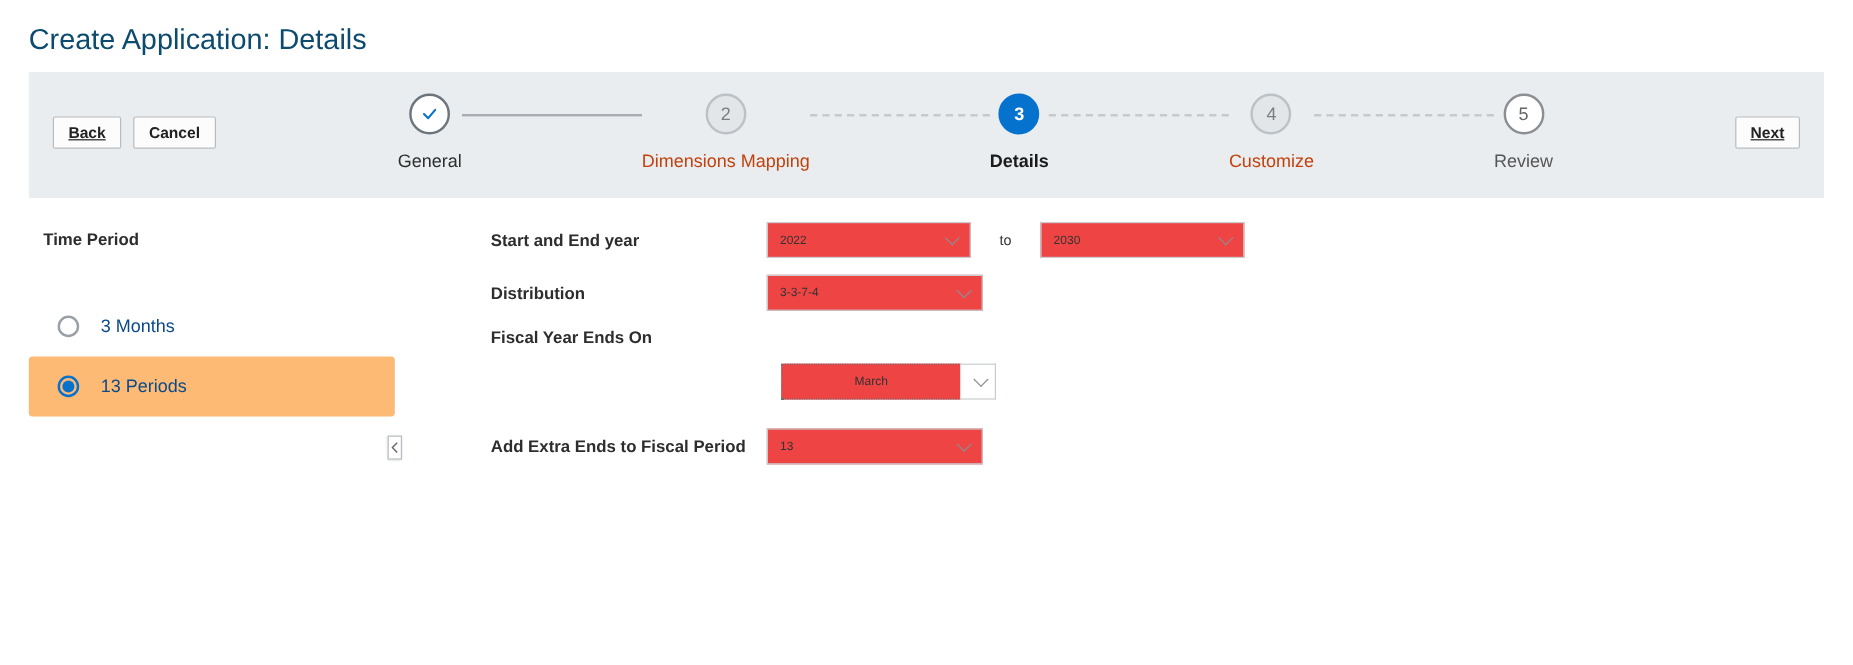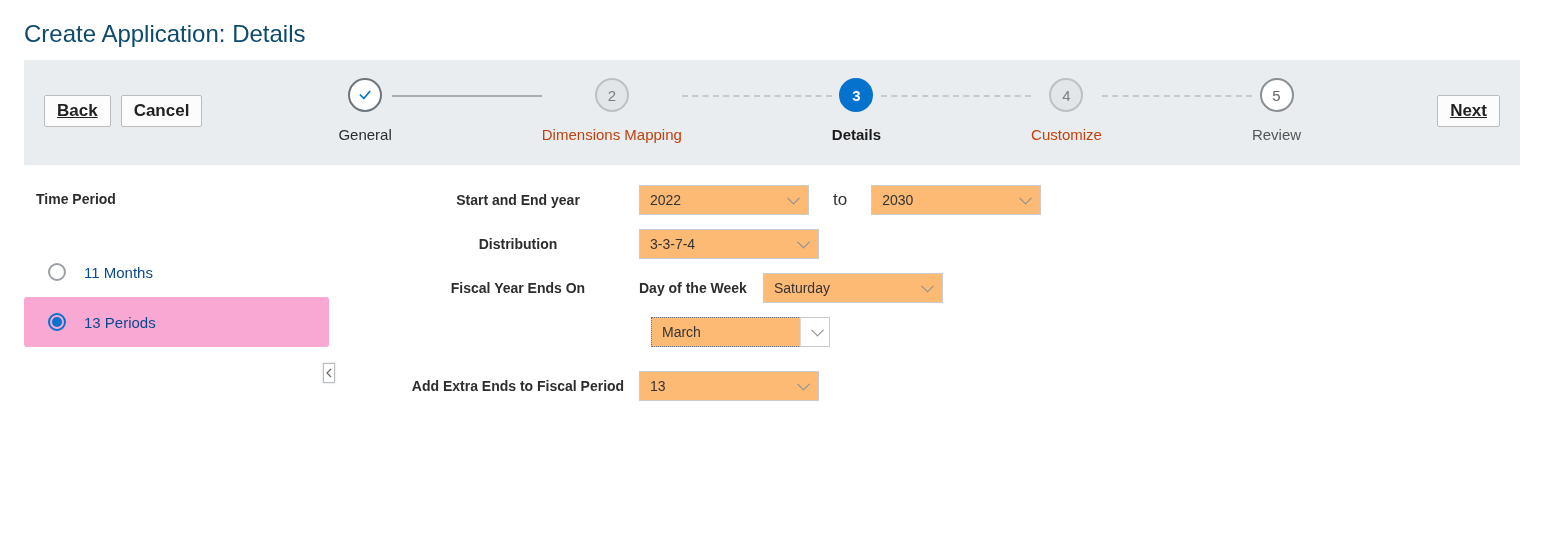--- a/index.html
+++ b/index.html
@@ -22,21 +22,21 @@
     padding: 18px 20px 22px 20px;
     display: flex;
     align-items: center;
     justify-content: space-between;
   }
   .wizard-left, .wizard-right { display: flex; gap: 10px; }
   .btn {
     background: #fcfcfc;
     border: 1px solid #bbb;
     color: #222;
-    font-size: 17px;
+    font-size: 13px;
     font-weight: 700;
     padding: 5px 12px;
     border-radius: 2px;
     cursor: pointer;
   }
   .btn .ul { text-decoration: underline; }
   .steps {
     flex: 1;
     display: flex;
     align-items: flex-start;
@@ -92,21 +92,21 @@
   }
   .radio-list { margin-top: 40px; }
   .radio-item {
     display: flex;
     align-items: center;
     gap: 18px;
     padding: 16px 20px 16px 24px;
     cursor: pointer;
     border-radius: 3px;
   }
-  .radio-item.selected { background: #f9a8d4; }
+  .radio-item.selected { background: #fdba74; }
   .radio-item .rbtn {
     width: 18px; height: 18px; border-radius: 50%;
     border: 2px solid #9aa0a6;
     position: relative;
     flex-shrink: 0;
   }
   .radio-item.selected .rbtn { border-color: #0572ce; }
   .radio-item.selected .rbtn::after {
     content: ""; position: absolute; inset: 2px;
     background: #0572ce; border-radius: 50%;
@@ -127,42 +127,42 @@
   .slider-handle svg { display:block; }
 
   .form-col { flex: 1; padding-left: 80px; }
   .form-row {
     display: flex;
     align-items: center;
     margin-bottom: 14px;
   }
   .form-row .flabel {
     width: 230px;
-    text-align: center;
+    text-align: left;
     padding-right: 12px;
     font-weight: 700;
     color: #2d2d2d;
     font-size: 14px;
   }
   .form-row .fvalue {
     display: flex;
     align-items: center;
     gap: 10px;
   }
   .sub-label {
     font-weight: 700;
     color: #2d2d2d;
     margin-right: 6px;
   }
   .select {
     border: 1px solid #c8ccd0;
-    background: #fdba74;
+    background: #ef4444;
     height: 30px;
     padding: 0 32px 0 10px;
-    font-size: 14px;
+    font-size: 10px;
     color: #333;
     position: relative;
     display: inline-flex;
     align-items: center;
     min-width: 170px;
     cursor: pointer;
   }
   .select.highlight { border: 1px dotted #6b6f73; }
   .select::after {
     content: "";
@@ -170,31 +170,32 @@
     right: 10px;
     top: 50%;
     width: 8px; height: 8px;
     border-right: 1.5px solid #8a8f94;
     border-bottom: 1.5px solid #8a8f94;
     transform: translateY(-70%) rotate(45deg);
   }
   .select.highlight::after { right: -22px; }
   .select.has-ext {
     padding-right: 10px;
+    justify-content: center;
   }
   .select.has-ext .ext-btn {
     position: absolute;
     right: -30px; top: -1px;
     width: 30px; height: 30px;
     border: 1px solid #c8ccd0;
     border-left: 1px solid #d8dbde;
     background: #fff;
     display: flex; align-items: center; justify-content: center;
   }
-  .to-text { margin: 0 14px; font-size: 17px; color: #333; }
+  .to-text { margin: 0 14px; font-size: 12px; color: #333; }
   .radio-inline {
     display: inline-flex; align-items: center; gap: 8px;
     margin-right: 26px;
     cursor: pointer;
   }
   .radio-inline .r {
     width: 18px; height: 18px; border-radius: 50%;
     border: 2px solid #9aa0a6; position: relative; flex-shrink:0;
   }
   .radio-inline.selected .r { border-color: #0572ce; }
@@ -255,21 +256,21 @@
 </div>
 
 <div class="content">
 
   <div class="side-col">
     <div class="section-heading">Time Period</div>
 
     <div class="radio-list">
       <div class="radio-item">
         <span class="rbtn"></span>
-        <span class="lbl">11 Months</span>
+        <span class="lbl">3 Months</span>
       </div>
       <div class="radio-item selected">
         <span class="rbtn"></span>
         <span class="lbl">13 Periods</span>
       </div>
     </div>
 
     <div class="slider-handle">
       <svg width="6" height="10" viewBox="0 0 6 10">
           <path d="M5 1 L1 5 L5 9" fill="none" stroke="#666" stroke-width="1.2"></path>
@@ -296,26 +297,20 @@
       <div class="flabel">Distribution</div>
       <div class="fvalue">
         <div class="select" style="min-width:180px">
             <span>3-3-7-4</span>
           </div>
       </div>
     </div>
 
     <div class="form-row">
       <div class="flabel">Fiscal Year Ends On</div>
-      <div class="fvalue">
-        <span class="sub-label">Day of the Week</span>
-        <div class="select" style="min-width:180px">
-            <span>Saturday</span>
-          </div>
-      </div>
     </div>
 
 
     <div class="indented" style="margin-bottom:24px;">
       <div class="select highlight has-ext" style="min-width:150px">
         <span>March</span>
         <span class="ext-btn"></span>
       </div>
     </div>
 

